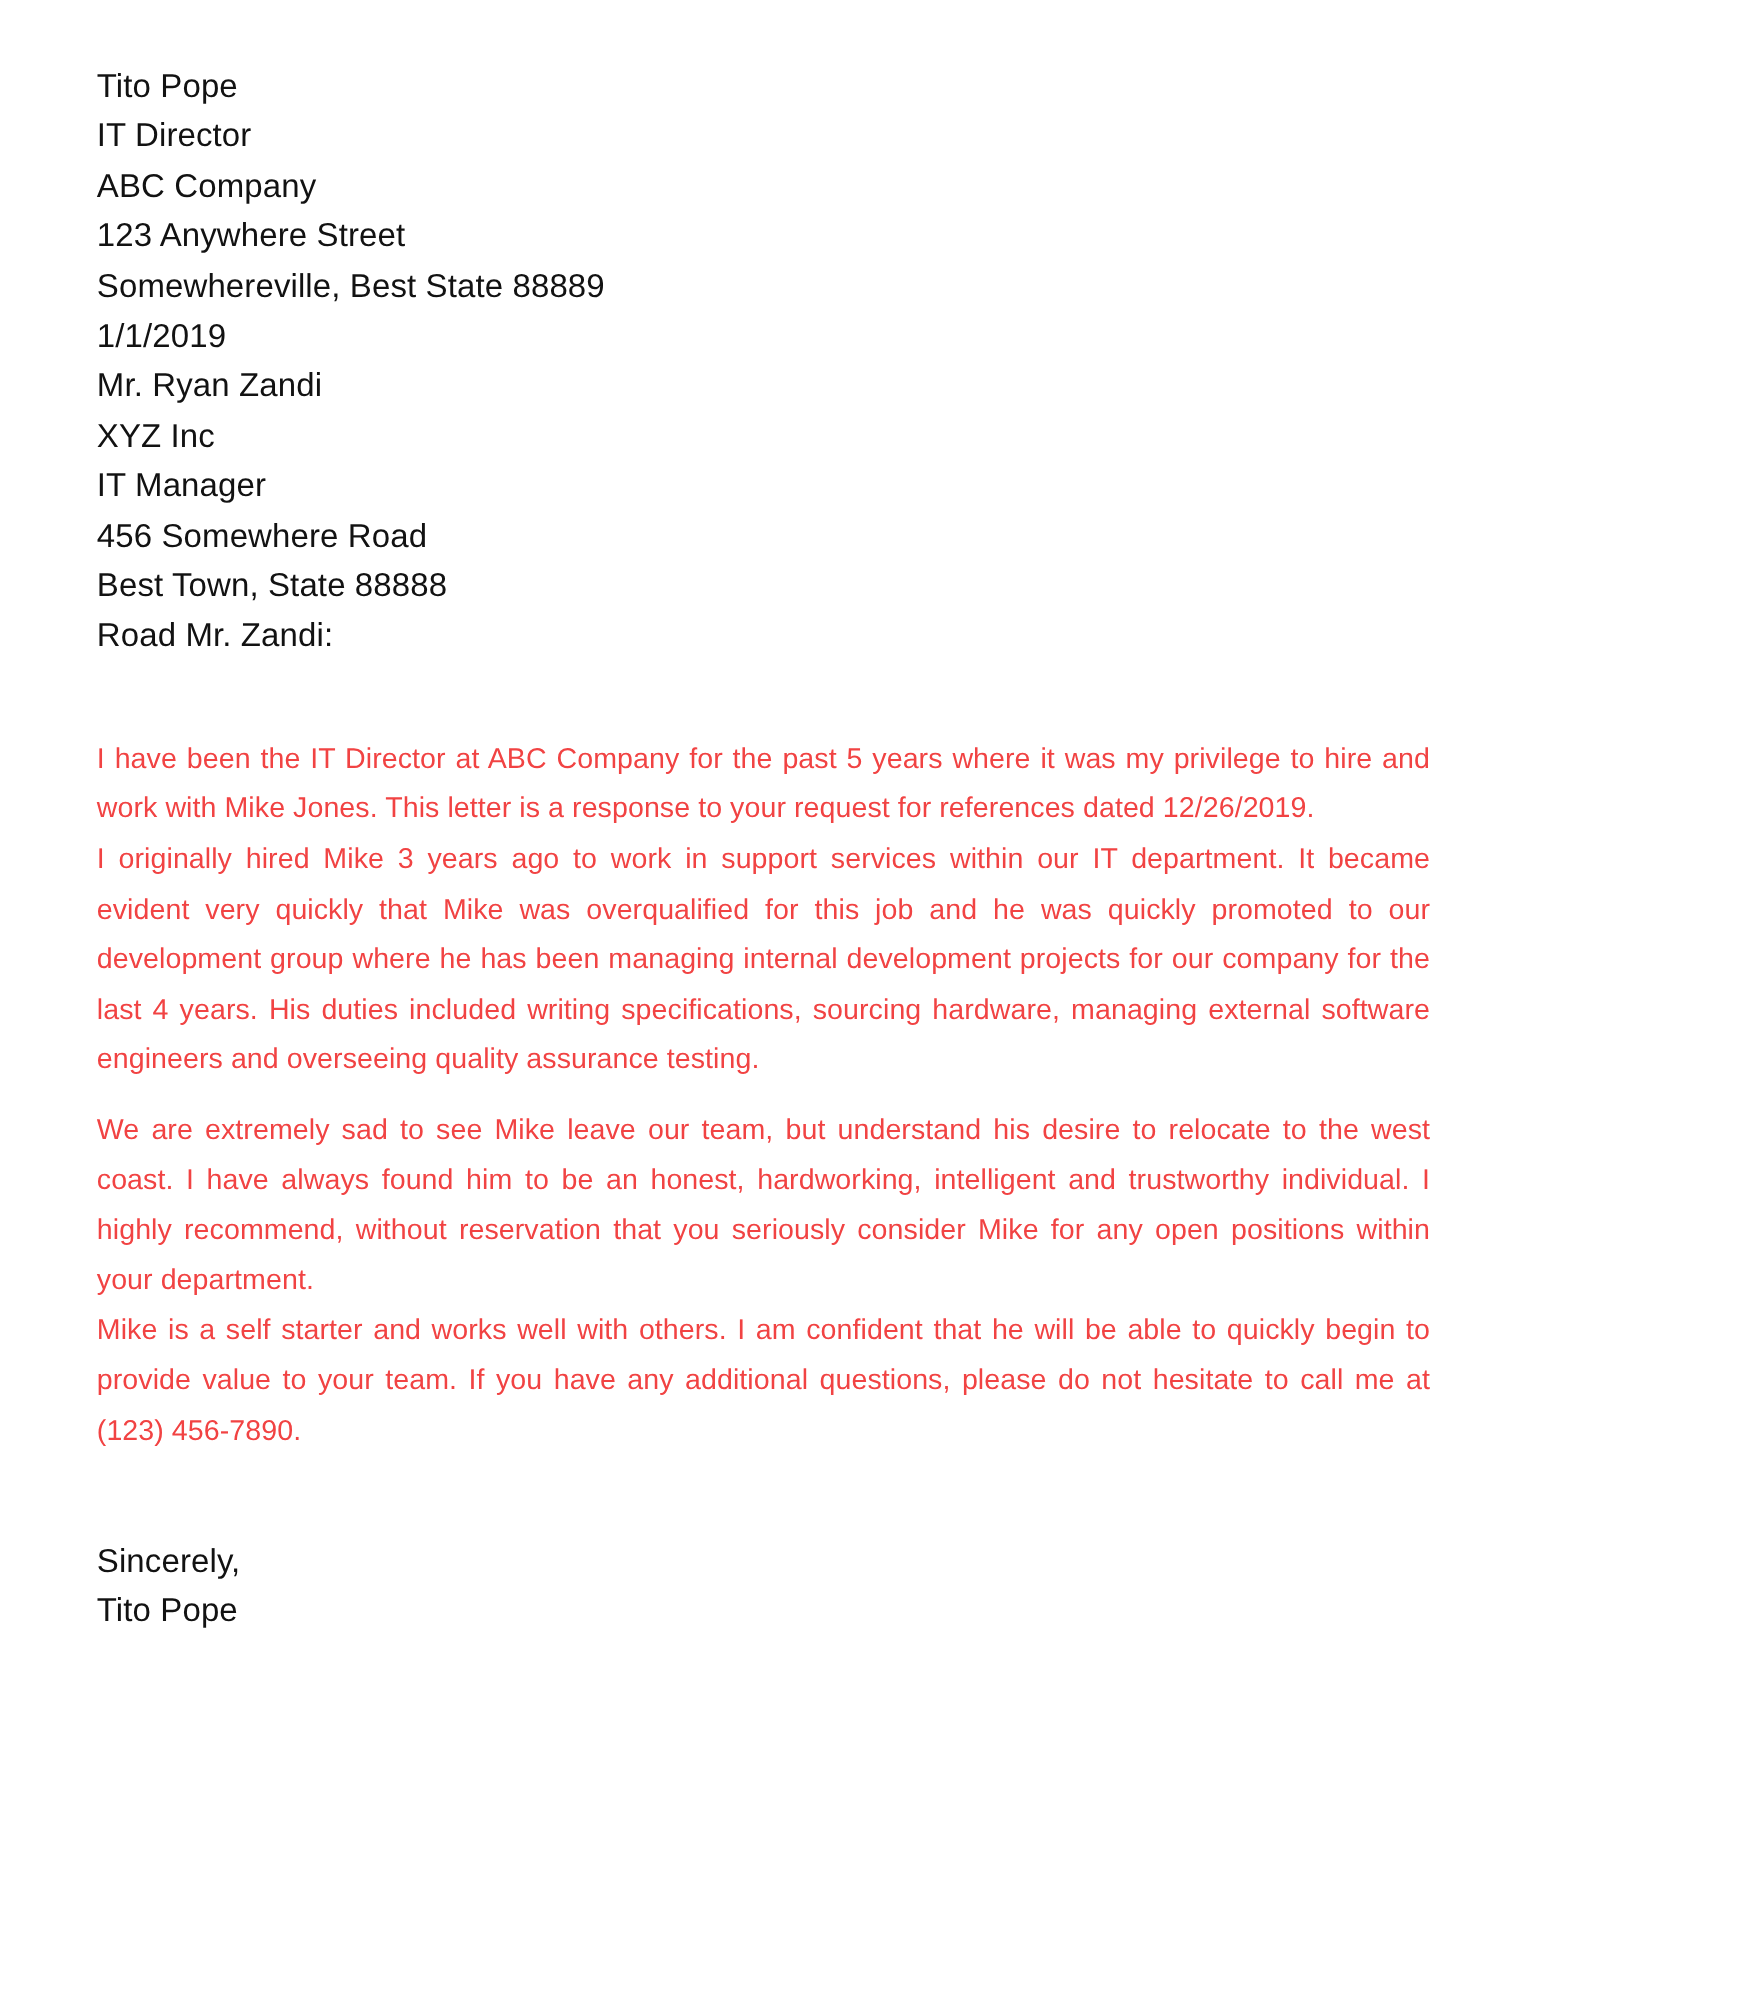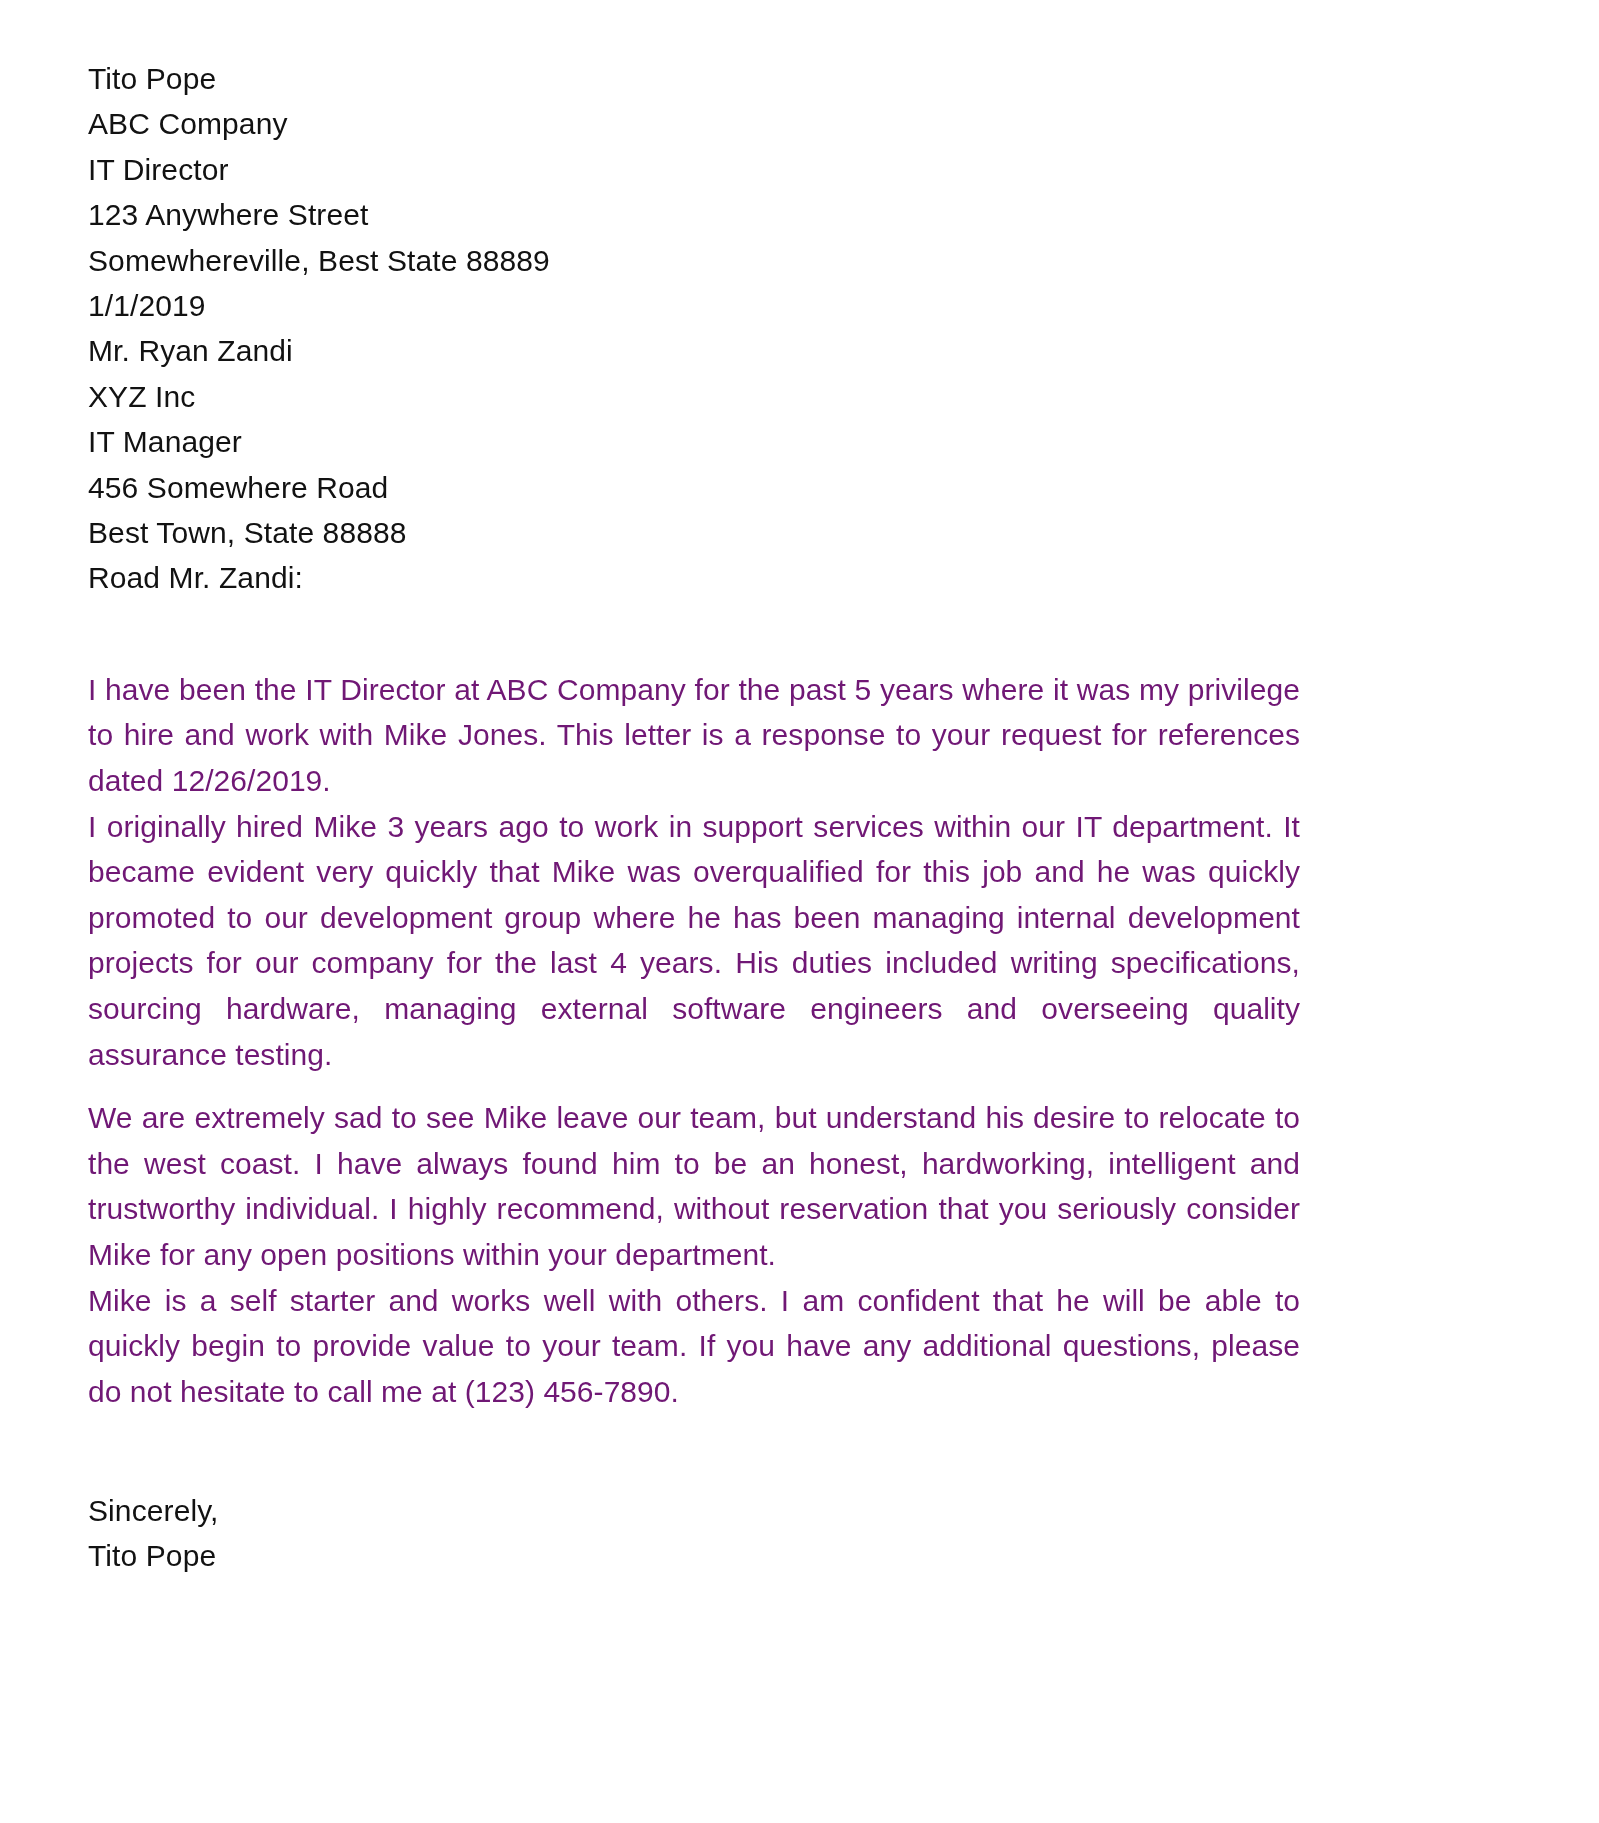--- a/index.html
+++ b/index.html
@@ -34,26 +34,26 @@
     line-height: 45.4px;
     letter-spacing: 0.1px;
     white-space: nowrap;
     color: #141414;
   }
   .body-block {
     margin-top: 66px;
   }
   p.para {
     margin: 0;
-    font-size: 30px;
+    font-size: 26px;
     line-height: 45.6px;
     text-align: justify;
     text-justify: inter-word;
     letter-spacing: 0.05px;
-    color: #701a75;
+    color: #ef4444;
   }
   p.para.gap {
     margin-top: 18px;
   }
   .closing {
     margin-top: 74px;
   }
   .closing .addr-line {
     line-height: 45px;
   }
@@ -75,22 +75,22 @@
   }
 </style>
 </head>
 <body>
 
 <div class="page scan">
   <div class="sheet">
 
     <div class="addr-block">
       <div class="addr-line">Tito Pope</div>
+      <div class="addr-line">IT Director</div>
       <div class="addr-line">ABC Company</div>
-      <div class="addr-line">IT Director</div>
       <div class="addr-line">123 Anywhere Street</div>
       <div class="addr-line">Somewhereville, Best State 88889</div>
       <div class="addr-line">1/1/2019</div>
       <div class="addr-line">Mr. Ryan Zandi</div>
       <div class="addr-line">XYZ Inc</div>
       <div class="addr-line">IT Manager</div>
       <div class="addr-line">456 Somewhere Road</div>
       <div class="addr-line">Best Town, State 88888</div>
       <div class="addr-line">Road Mr. Zandi:</div>
     </div>

